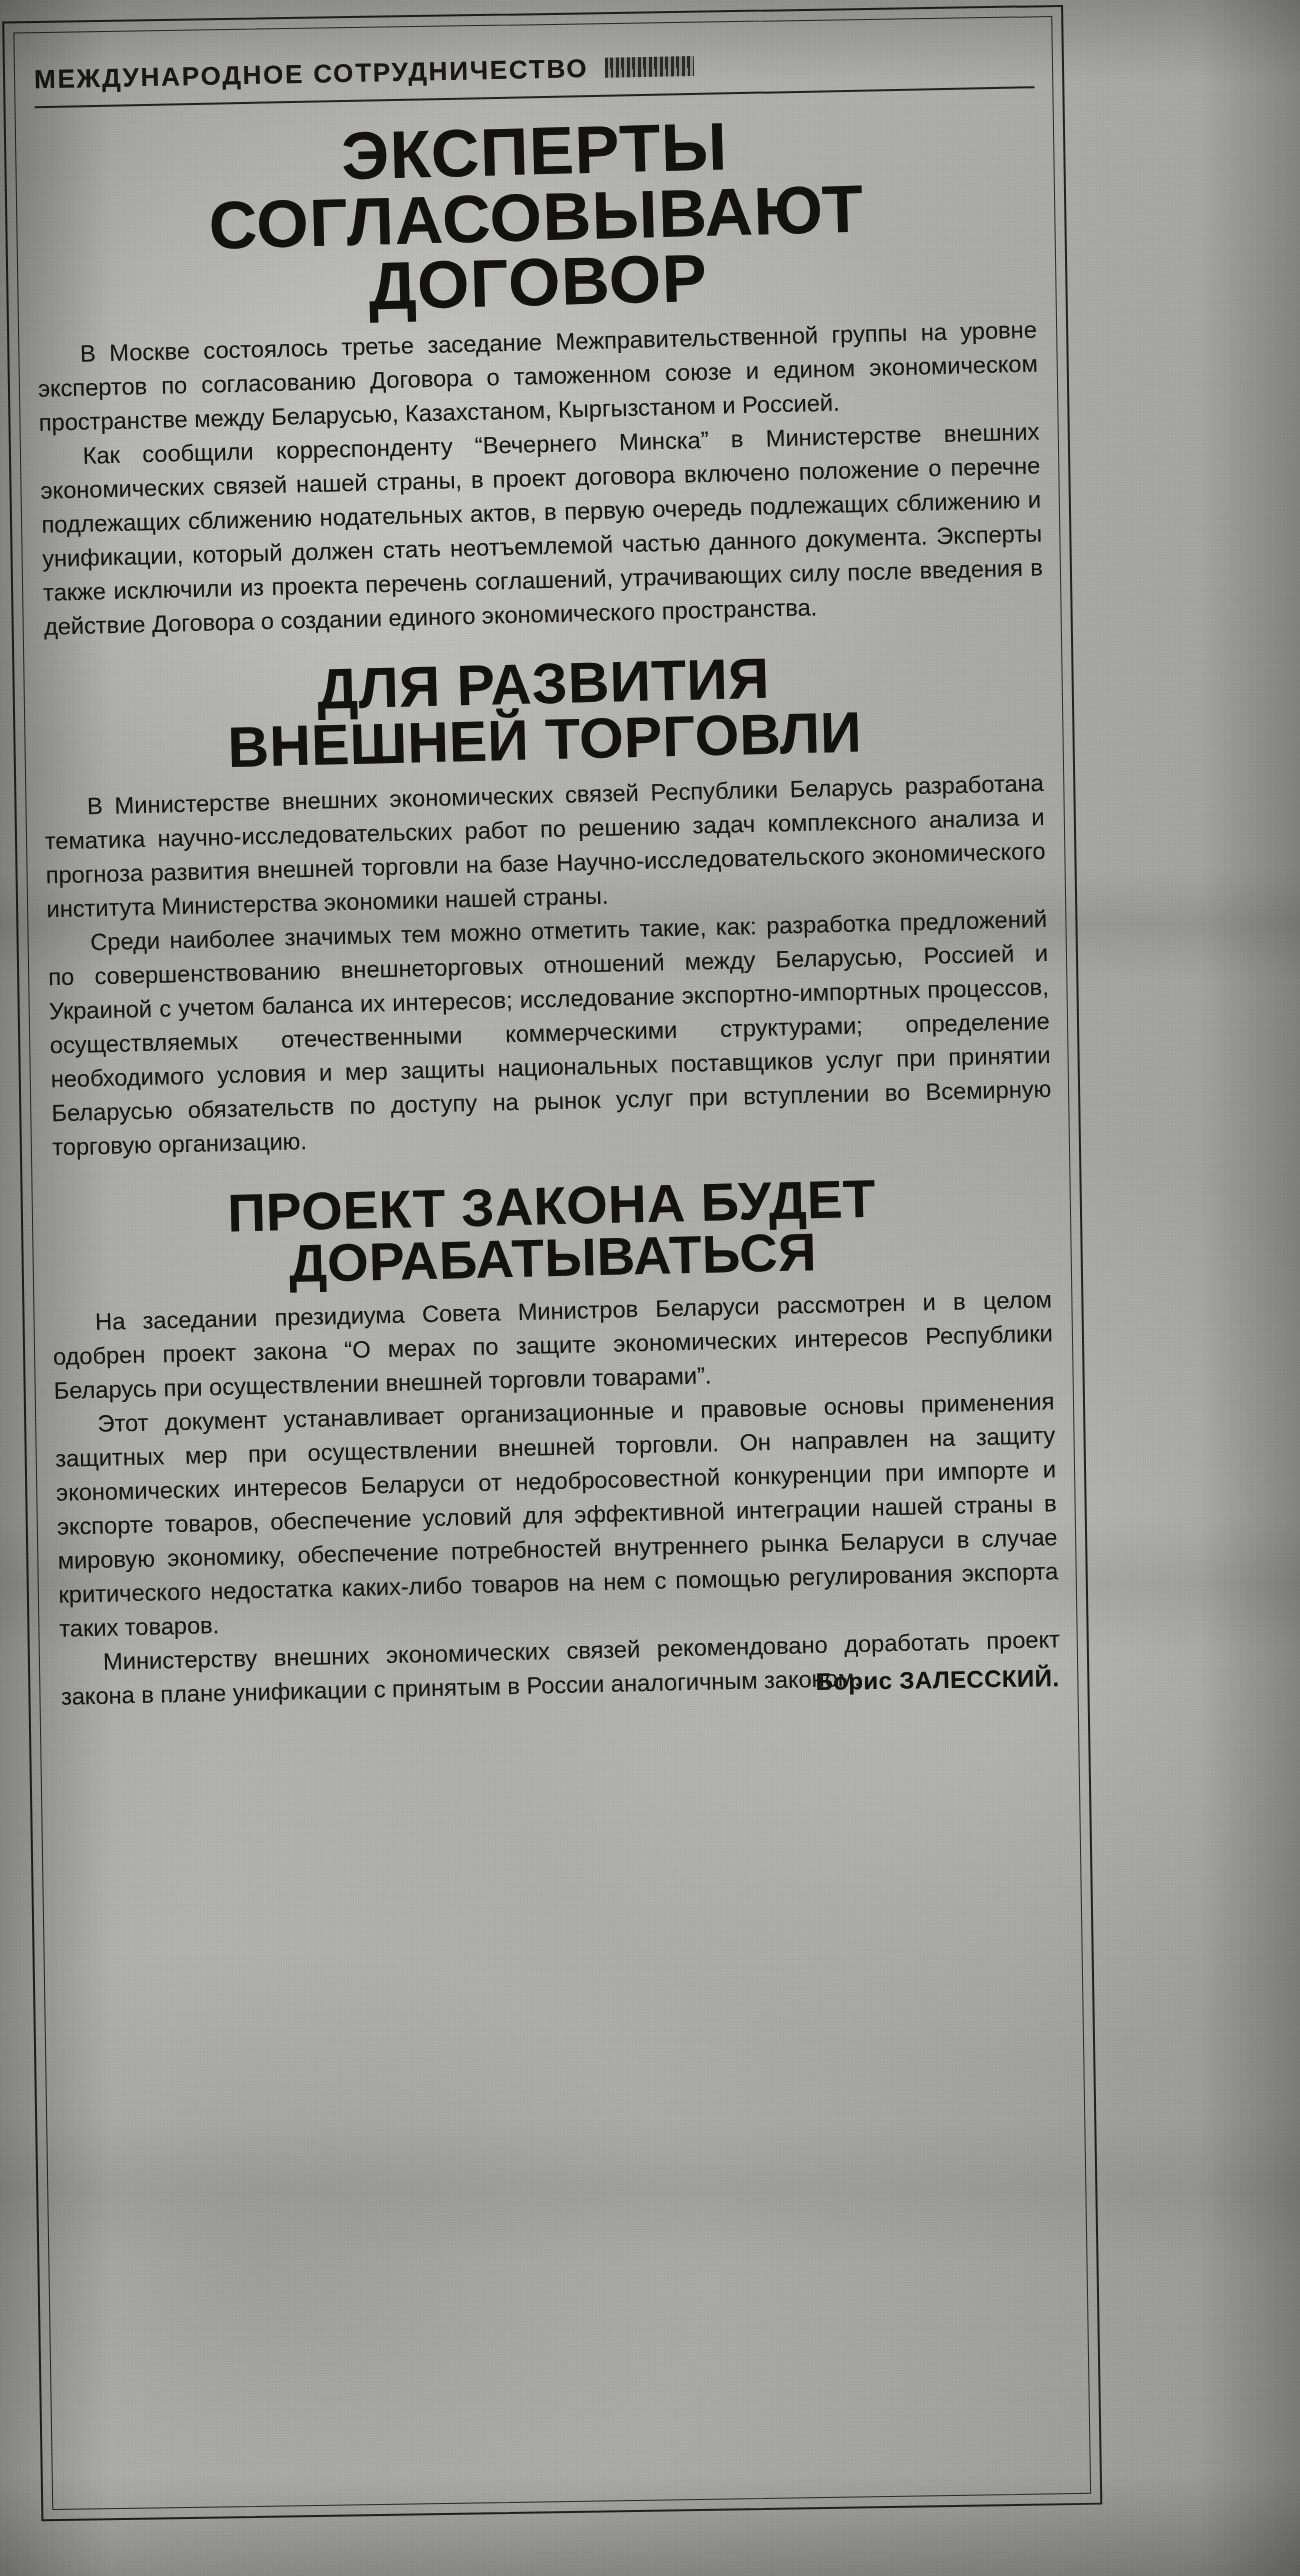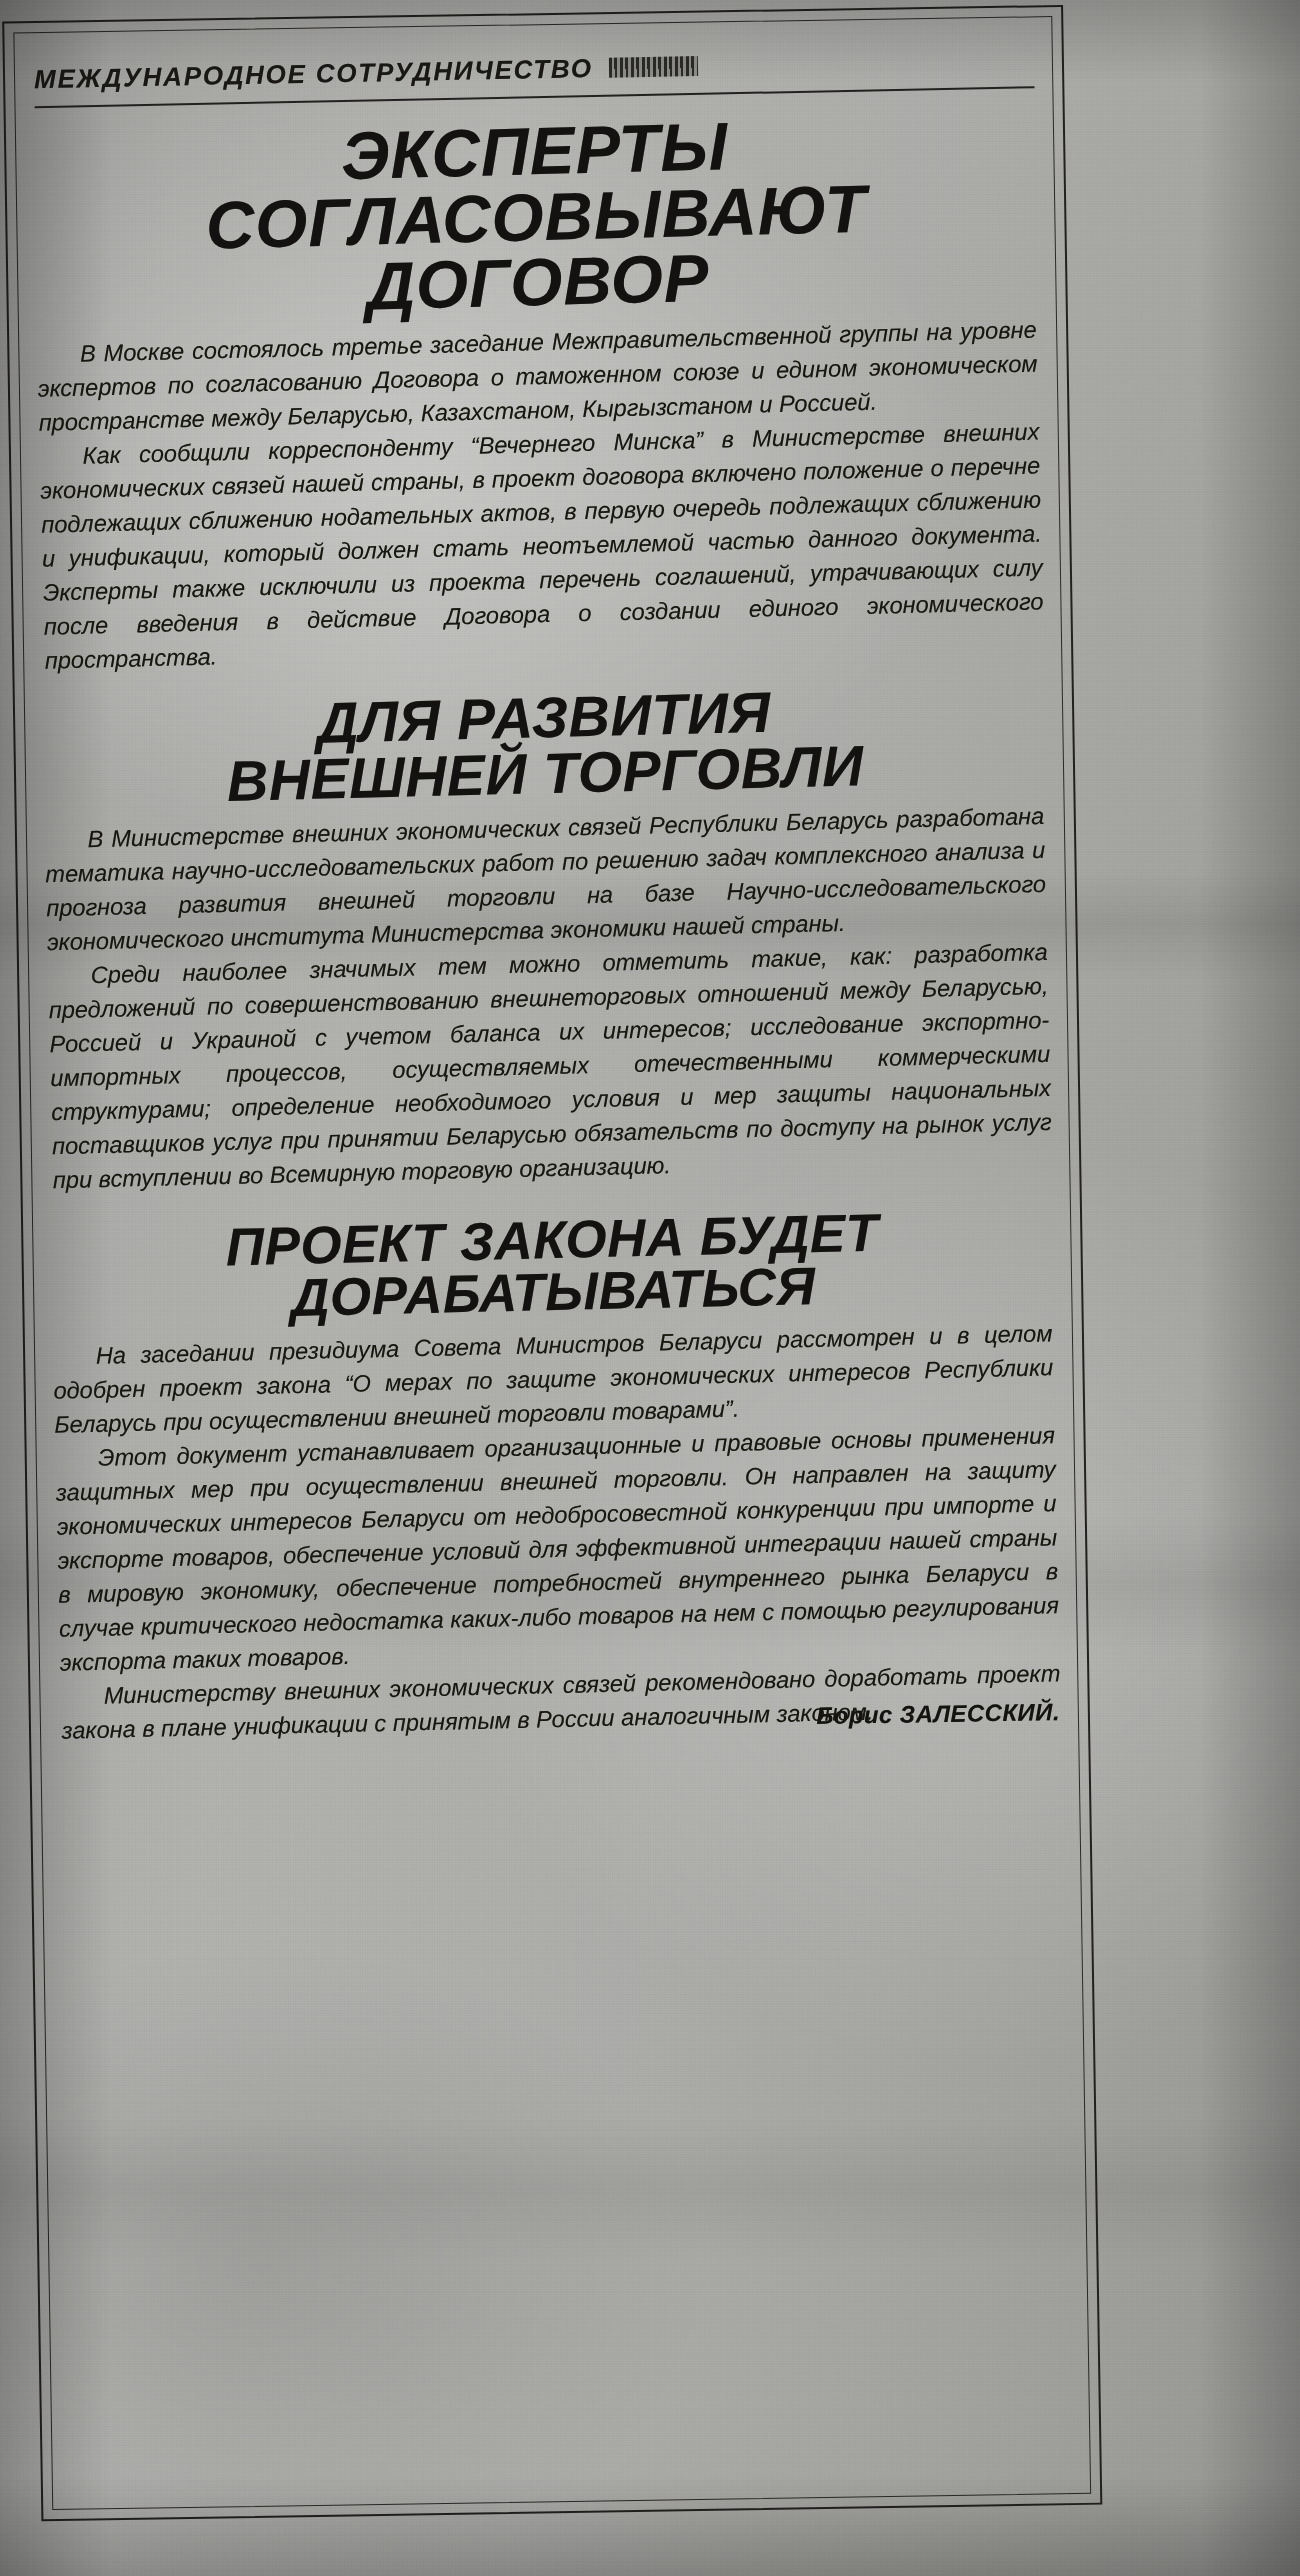--- a/index.html
+++ b/index.html
@@ -18,21 +18,20 @@
   .scan {
     position: absolute;
     left: 0; top: 0;
     width: 1300px;
     height: 2576px;
     background:
       radial-gradient(ellipse 832px 554px at 30% 18%, rgba(255,255,255,0.30), rgba(255,255,255,0) 70%),
       radial-gradient(ellipse 739px 647px at 75% 62%, rgba(255,255,255,0.22), rgba(255,255,255,0) 72%),
       radial-gradient(ellipse 647px 462px at 20% 88%, rgba(0,0,0,0.10), rgba(0,0,0,0) 70%),
       linear-gradient(100deg, #9a9a98 0%, #a9a9a6 12%, #b2b2af 30%, #adadaa 55%, #a3a39f 78%, #979794 100%);
-    font-style: italic;
   }
   
   .grain {
     position: absolute;
     left: 0; top: 0; right: 0; bottom: 0;
     opacity: .30;
     background-image:
       repeating-linear-gradient(0deg, rgba(0,0,0,.05) 0px, rgba(0,0,0,.05) 0.9px, rgba(255,255,255,.04) 0.9px, rgba(255,255,255,.04) 1.8px),
       repeating-linear-gradient(90deg, rgba(0,0,0,.04) 0px, rgba(0,0,0,.04) 0.9px, rgba(255,255,255,.03) 0.9px, rgba(255,255,255,.03) 1.8px);
     pointer-events: none;

